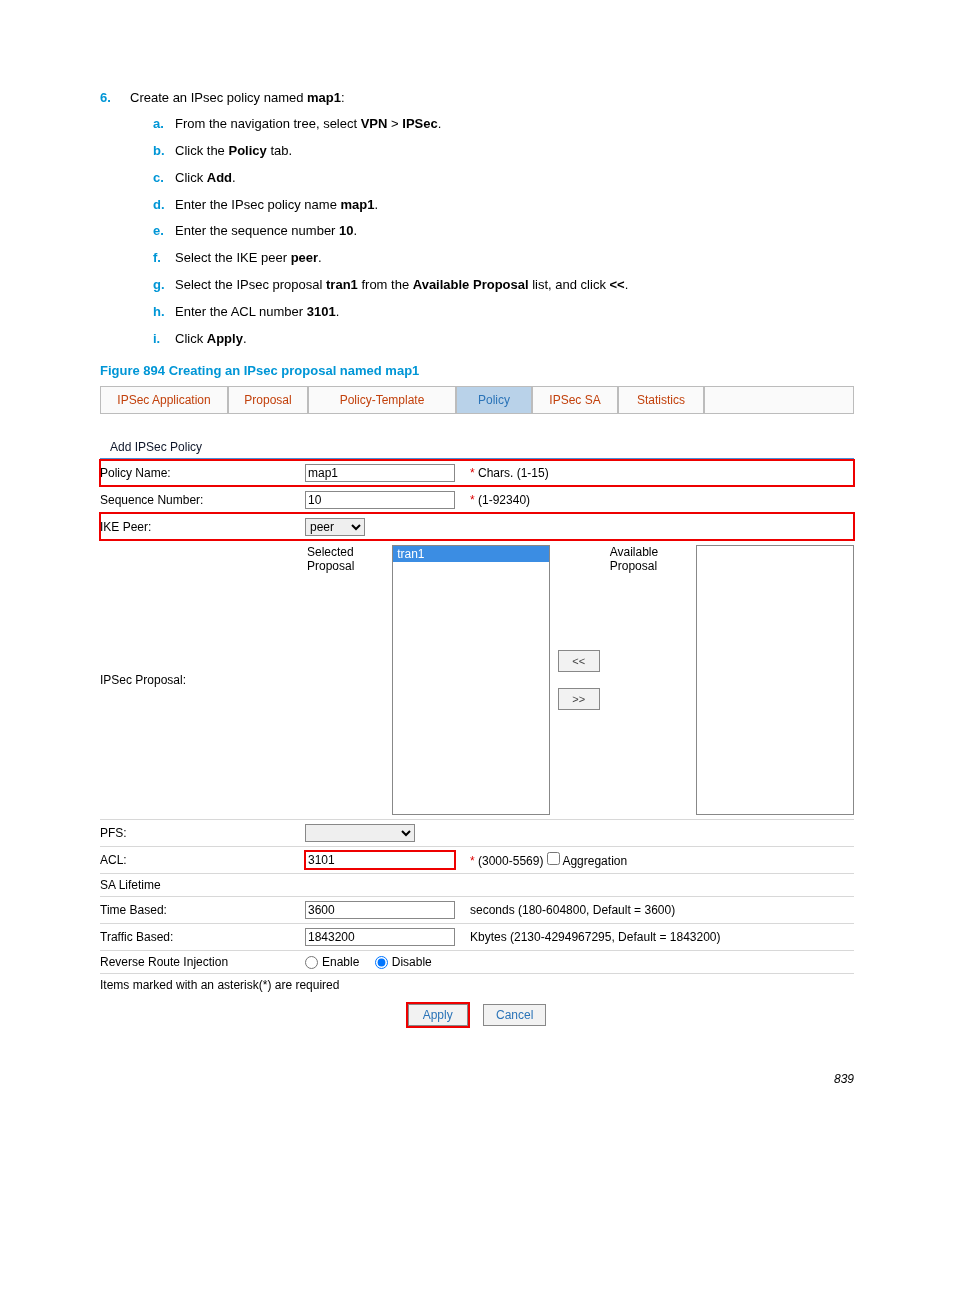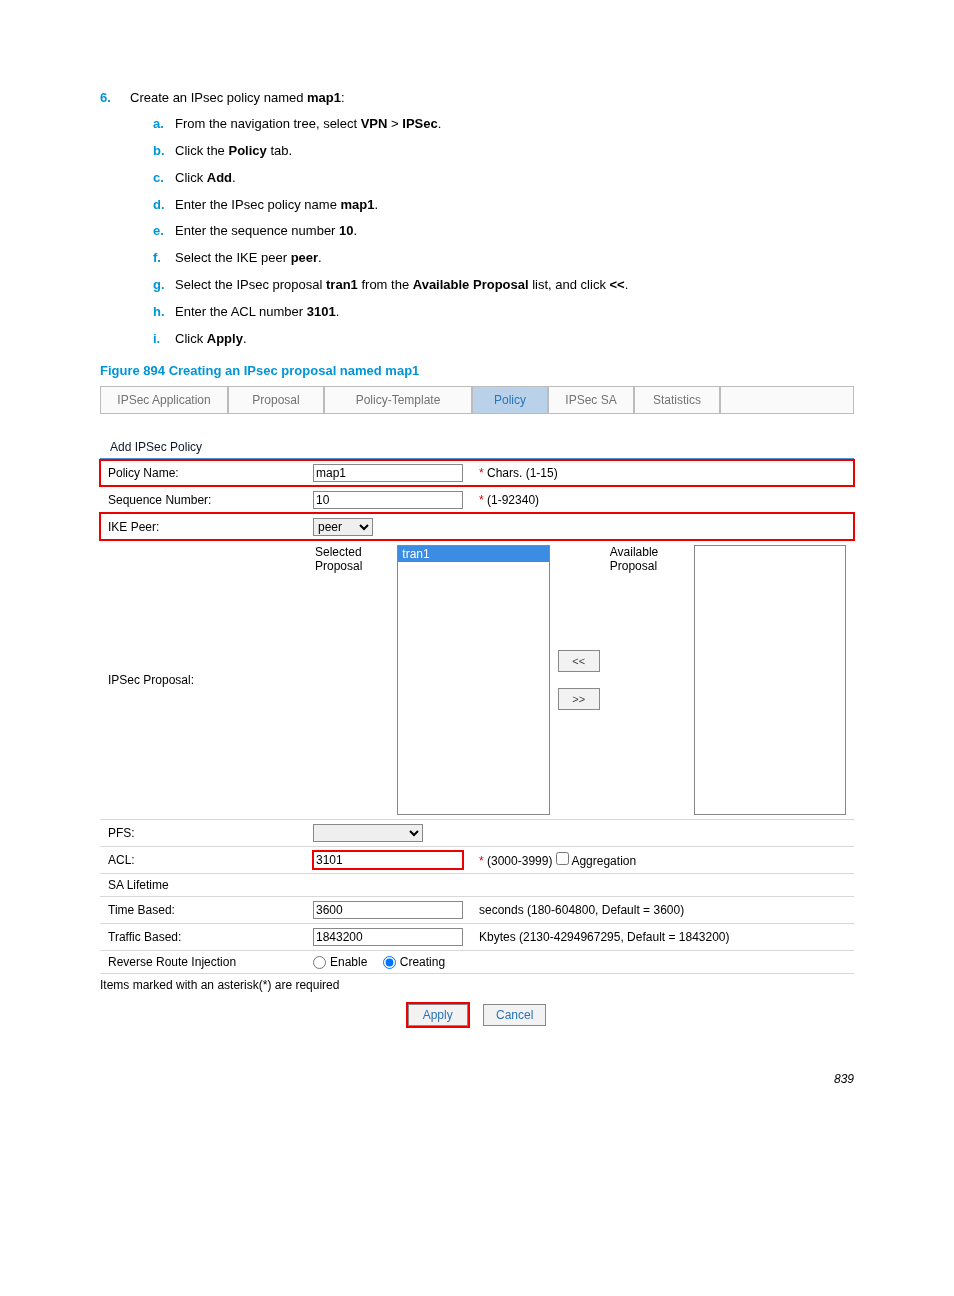--- a/index.html
+++ b/index.html
@@ -17,35 +17,35 @@
   .main-txt { flex: 1; }
   .sub-list { margin-left: 53px; }
   .sub-item { display: flex; margin-bottom: 8px; line-height: 1.45; }
   .sub-letter { color: #0096d6; font-weight: bold; width: 22px; }
   .sub-txt { flex: 1; }
   b { font-weight: bold; }
   .fig-caption { color: #0096d6; font-weight: bold; margin: 14px 0 8px 0; font-size: 13px; }
   .screenshot { margin-left: 0; font-size: 12px; }
   .tabs { display: flex; border-bottom: 1px solid #bcbcbc; }
   .tab {
-    padding: 6px 0; text-align: center; color: #737373;
+    padding: 6px 0; text-align: center; color: #c2410c;
     border: 1px solid #bcbcbc; border-bottom: none;
     background: #fafafa; cursor: pointer;
   }
   .tab.active { background: #b9d2e9; color: #2b74b8; }
   .tab-app { width: 128px; }
-  .tab-prop { width: 96px; }
+  .tab-prop { width: 80px; }
   .tab-pt { width: 148px; }
   .tab-pol { width: 76px; }
   .tab-sa { width: 86px; }
   .tab-stat { width: 86px; }
   .tab-spacer { flex: 1; border: 1px solid #bcbcbc; border-bottom: none; background: #fafafa;}
   .section-title { color: #0f172a; padding: 26px 0 4px 10px; border-bottom: 2px solid #4a90d9; }
   table.form { width: 100%; border-collapse: collapse; }
-  table.form td { border-bottom: 1px solid #d8d8d8; padding: 4px 8px; vertical-align: middle; }
+  table.form td { border-bottom: 1px solid #d8d8d8; padding: 4px 0; vertical-align: middle; }
   td.lbl { width: 205px; padding-left: 10px; }
   td.lbl-indent { width: 205px; padding-left: 40px; }
   td.ctl { width: 165px; }
   td.hint { }
   input[type=text] { border: 1px solid #888; height: 18px; font-size: 12px; padding: 0 2px; width: 150px; }
   select { border: 1px solid #888; font-size: 12px; }
   .red-star { color: #d00; }
   .red-box { outline: 2px solid #e00; outline-offset: -1px; }
   .proposal-row td { vertical-align: top; padding-top:6px; padding-bottom:6px; }
   .proposal-wrapper { display: flex; align-items: center; gap: 8px; }
@@ -173,40 +173,40 @@
       </td>
     </tr>
     <tr>
       <td class="lbl">PFS:</td>
       <td class="ctl"><select style="width:110px"><option></option></select></td>
       <td></td>
     </tr>
     <tr>
       <td class="lbl">ACL:</td>
       <td class="ctl"><input type="text" class="red-box" value="3101" style=""></td>
-      <td class="hint"><span class="red-star">* </span><span>(3000-3999)</span> <input type="checkbox" style=""> <span>Aggregation</span></td>
+      <td class="hint"><span class="red-star">* </span><span>(3000-5569)</span> <input type="checkbox" style=""> <span>Aggregation</span></td>
     </tr>
     <tr>
       <td class="lbl" colspan="3">SA Lifetime</td>
     </tr>
     <tr>
       <td class="lbl-indent">Time Based:</td>
       <td class="ctl"><input type="text" value="3600" style=""></td>
       <td class="hint">seconds (180-604800, Default = 3600)</td>
     </tr>
     <tr>
       <td class="lbl-indent">Traffic Based:</td>
       <td class="ctl"><input type="text" value="1843200" style=""></td>
       <td class="hint">Kbytes (2130-4294967295, Default = 1843200)</td>
     </tr>
     <tr>
       <td class="lbl">Reverse Route Injection</td>
       <td colspan="2" class="radio-row">
         <label><input type="radio" name="rri" style=""><span>Enable</span></label>
-        <label><input type="radio" name="rri" checked="" style=""><span>Creating</span></label>
+        <label><input type="radio" name="rri" checked="" style=""><span>Disable</span></label>
       </td>
     </tr>
   </tbody>
     </table>
   <div class="footnote">Items marked with an asterisk(*) are required</div>
   <div class="btn-row">
     <span class="btn apply">Apply</span>
     <span class="btn">Cancel</span>
   </div>
 </div>

